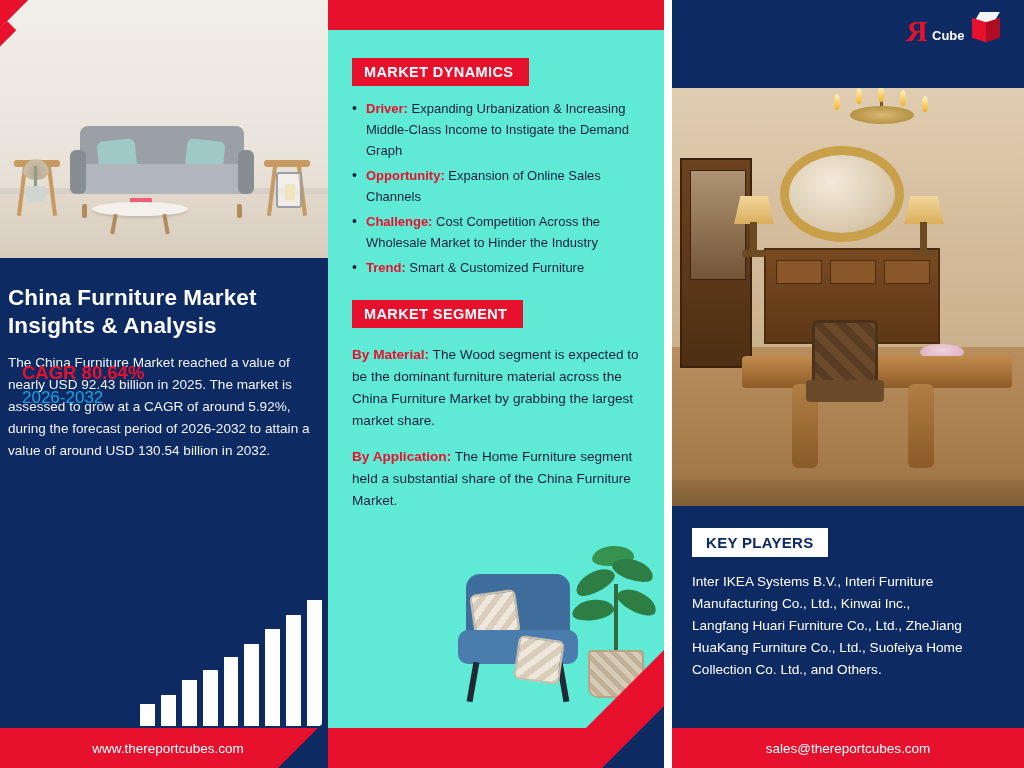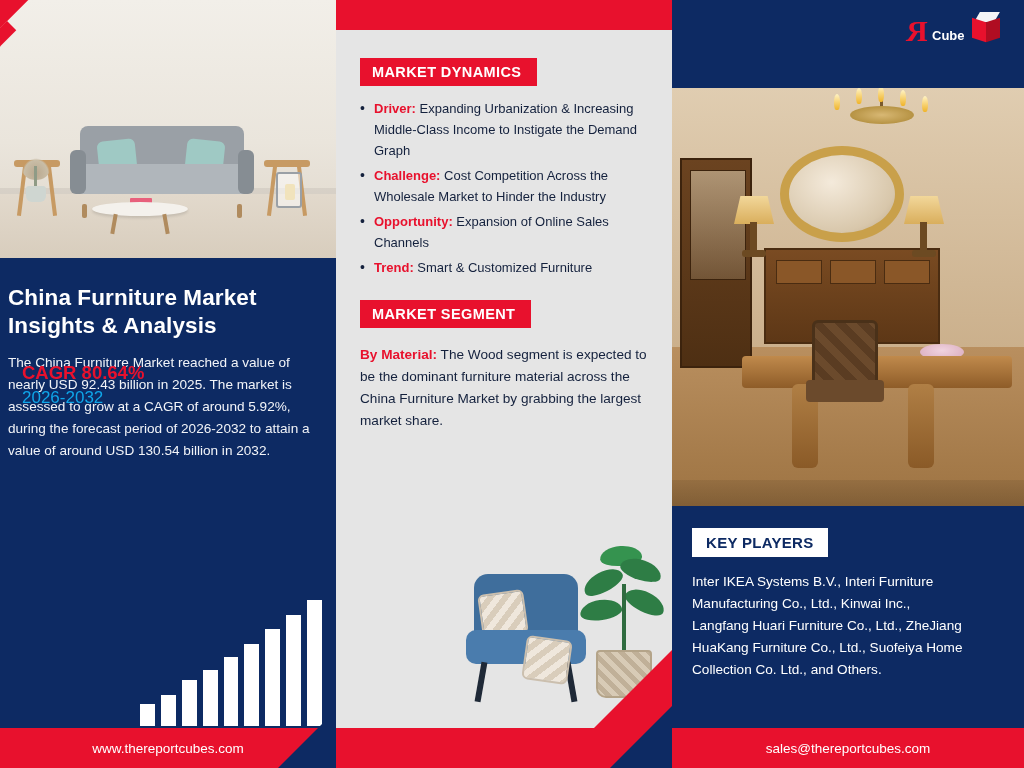--- a/index.html
+++ b/index.html
@@ -177,22 +177,22 @@
     display: flex; align-items: center; justify-content: center;
     font-size: 13.5px;
   }
   .navy-corner {
     position: absolute; right: 0; bottom: 0; width: 0; height: 0;
     border-left: 58px solid transparent; border-bottom: 58px solid #0d2a63;
   }
 
   
   .col-mid {
-    position: absolute; left: 336px; top: 0;
-    width: 336px; height: 768px; background: #e5e5e5;
+    position: absolute; left: 328px; top: 0;
+    width: 336px; height: 768px; background: #5eead4;
   }
   .mid-topbar {
     position: absolute; left: 0; top: 0; width: 336px; height: 30px;
     background: #e8112d;
   }
   .mid-inner { position: absolute; left: 0; top: 30px; width: 336px; padding: 28px 24px 0 24px; }
   .sec-tag {
     display: inline-block; background: #e8112d; color: #fff;
     font-size: 14.5px; font-weight: bold; letter-spacing: .4px;
     padding: 6px 16px 6px 12px; margin-bottom: 12px;
@@ -479,29 +479,30 @@
     </div>
   </div>
 
   <div class="col-mid">
     <div class="mid-topbar"></div>
 
     <div class="mid-inner">
       <div class="sec-tag">MARKET DYNAMICS</div>
       <ul class="dyn">
           <li><b>Driver:</b> Expanding Urbanization &amp; Increasing Middle-Class Income to Instigate the Demand Graph</li>
+          <li><b>Opportunity:</b> Expansion of Online Sales Channels</li>
           <li><b>Challenge:</b> Cost Competition Across the Wholesale Market to Hinder the Industry</li>
-          <li><b>Opportunity:</b> Expansion of Online Sales Channels</li>
           <li><b>Trend:</b> Smart &amp; Customized Furniture</li>
         </ul>
 
       <div style="height:18px"></div>
       <div class="sec-tag">MARKET SEGMENT</div>
       <div class="seg-block">
           <div class="seg-p"><b>By Material:</b> The Wood segment is expected to be the dominant furniture material across the China Furniture Market by grabbing the largest market share.</div>
+          <div class="seg-p"><b>By Application:</b> The Home Furniture segment held a substantial share of the China Furniture Market.</div>
         </div>
     </div>
 
     <div class="chair-scene">
       <div class="chair">
         <div class="chair-back"></div>
         <div class="pillow pw1"></div>
         <div class="chair-seat"></div>
         <div class="pillow pw2"></div>
         <div class="chair-leg cl1"></div>

